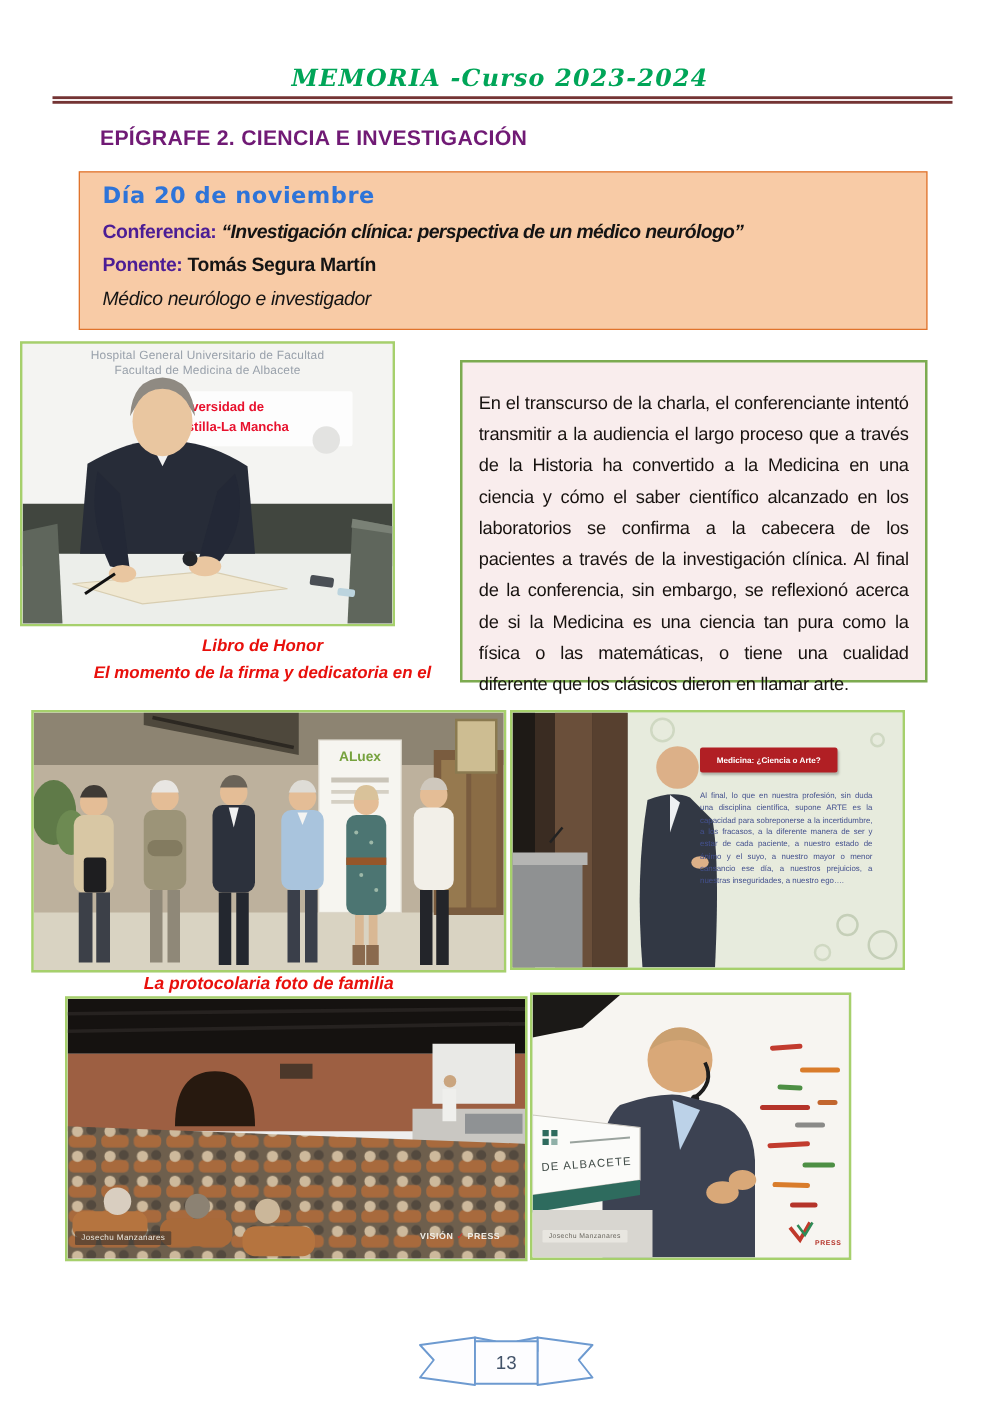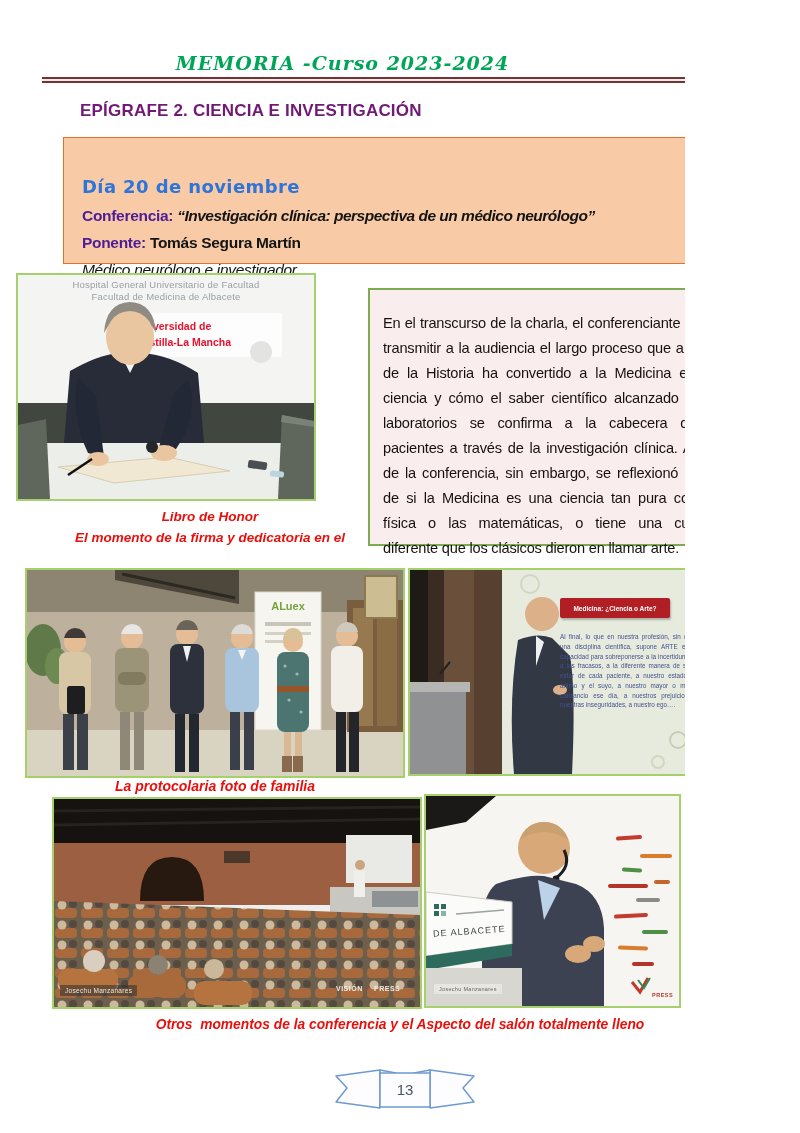--- a/index.html
+++ b/index.html
@@ -1,33 +1,33 @@
 <!DOCTYPE html>
 <html lang="es"><head>
 <meta charset="utf-8">
 <style>
   html,body{margin:0;padding:0;background:#ffffff;}
-  .page{position:relative;width:685px;height:1133px;background:#ffffff;overflow:hidden;
+  .page{position:relative;width:800px;height:1133px;background:#ffffff;overflow:hidden;
         font-family:"Liberation Sans",sans-serif;}
 
   
   .header-title{position:absolute;top:52px;left:0;width:100%;text-align:center;
     font-family:"DejaVu Serif",serif;font-style:italic;font-weight:bold;
     font-size:19px;color:#00a558;letter-spacing:1px;}
   .divider{position:absolute;top:77px;left:42px;width:720px;height:6px;
     background:linear-gradient(to bottom,#743434 0 2px,#f5eded 2px 3.5px,#743434 3.5px 6px);}
 
   .section-heading{position:absolute;top:101px;left:80px;font-size:17px;font-weight:bold;
     color:#701a75;letter-spacing:0.2px;}
 
   
   .event-box{position:absolute;left:63px;top:137px;width:679px;height:127px;box-sizing:border-box;
     background:#f8cba6;border:1.5px solid #e0732c;padding:8px 18px;}
   .event-date{font-family:"DejaVu Sans",sans-serif;color:#2e74d9;font-weight:bold;
-    font-size:18px;letter-spacing:0.4px;margin-bottom:7px;margin-top:30px;}
+    font-size:18px;letter-spacing:0.4px;margin-bottom:7px;}
   .event-line{font-size:15.5px;letter-spacing:-0.3px;color:#141414;margin-bottom:4px;line-height:23px;}
   .red-label{color:#4c1d95;font-weight:bold;font-style:normal;}
   .conf-title{font-weight:bold;font-style:italic;letter-spacing:-0.5px;}
   .speaker-name{font-weight:bold;}
   .speaker-role{font-style:italic;}
 
   
   .photo{position:absolute;border:2px solid #a6d06c;box-sizing:border-box;overflow:hidden;background:#eee;}
   .ph-sign{left:16px;top:273px;width:300px;height:228px;}
   .ph-group{left:25px;top:568px;width:380px;height:210px;}
@@ -303,21 +303,20 @@
         <rect x="15" y="115" width="5" height="5" fill="#8fb0a8"></rect>
       <line x1="30" y1="118" x2="78" y2="114" stroke="#9aa39e" stroke-width="1.5"></line>
       <path d="M206,186 l8,10 l8,-14" fill="none" stroke="#c0392b" stroke-width="3"></path>
       <path d="M212,184 l6,8 l6,-10" fill="none" stroke="#2e8b57" stroke-width="2"></path>
     </svg>
     <div class="p5-podium-text">DE ALBACETE</div>
     <div class="wm-label wm-light" style="left:8px;top:188px;font-size:5.5px;">Josechu Manzanares</div>
     <div class="press" style="left:226px;top:196px;color:#b5342a;font-size:5.5px;">PRESS</div>
   </div>
 
-  <div class="caption cap-bottom">Otros  momentos de la conferencia y el Aspecto del salón totalmente lleno</div>
 
   <svg class="ribbon" width="150" height="56" viewBox="0 0 150 56">
     <g fill="#fdfdff" stroke="#6d9ad0" stroke-width="1.5" stroke-linejoin="round">
       <path d="M50 12 L6 18 L17 30 L6 44 L50 50 Z"></path>
       <path d="M100 12 L144 18 L133 30 L144 44 L100 50 Z"></path>
       <path d="M50 12 L66 15 L60 21 L50 23 Z"></path>
       <path d="M100 12 L84 15 L90 21 L100 23 Z"></path>
       <rect x="50" y="15" width="50" height="34"></rect>
     </g>
     <text x="75" y="37" text-anchor="middle" font-size="15" fill="#44546a" font-family="Liberation Sans, sans-serif">13</text>

